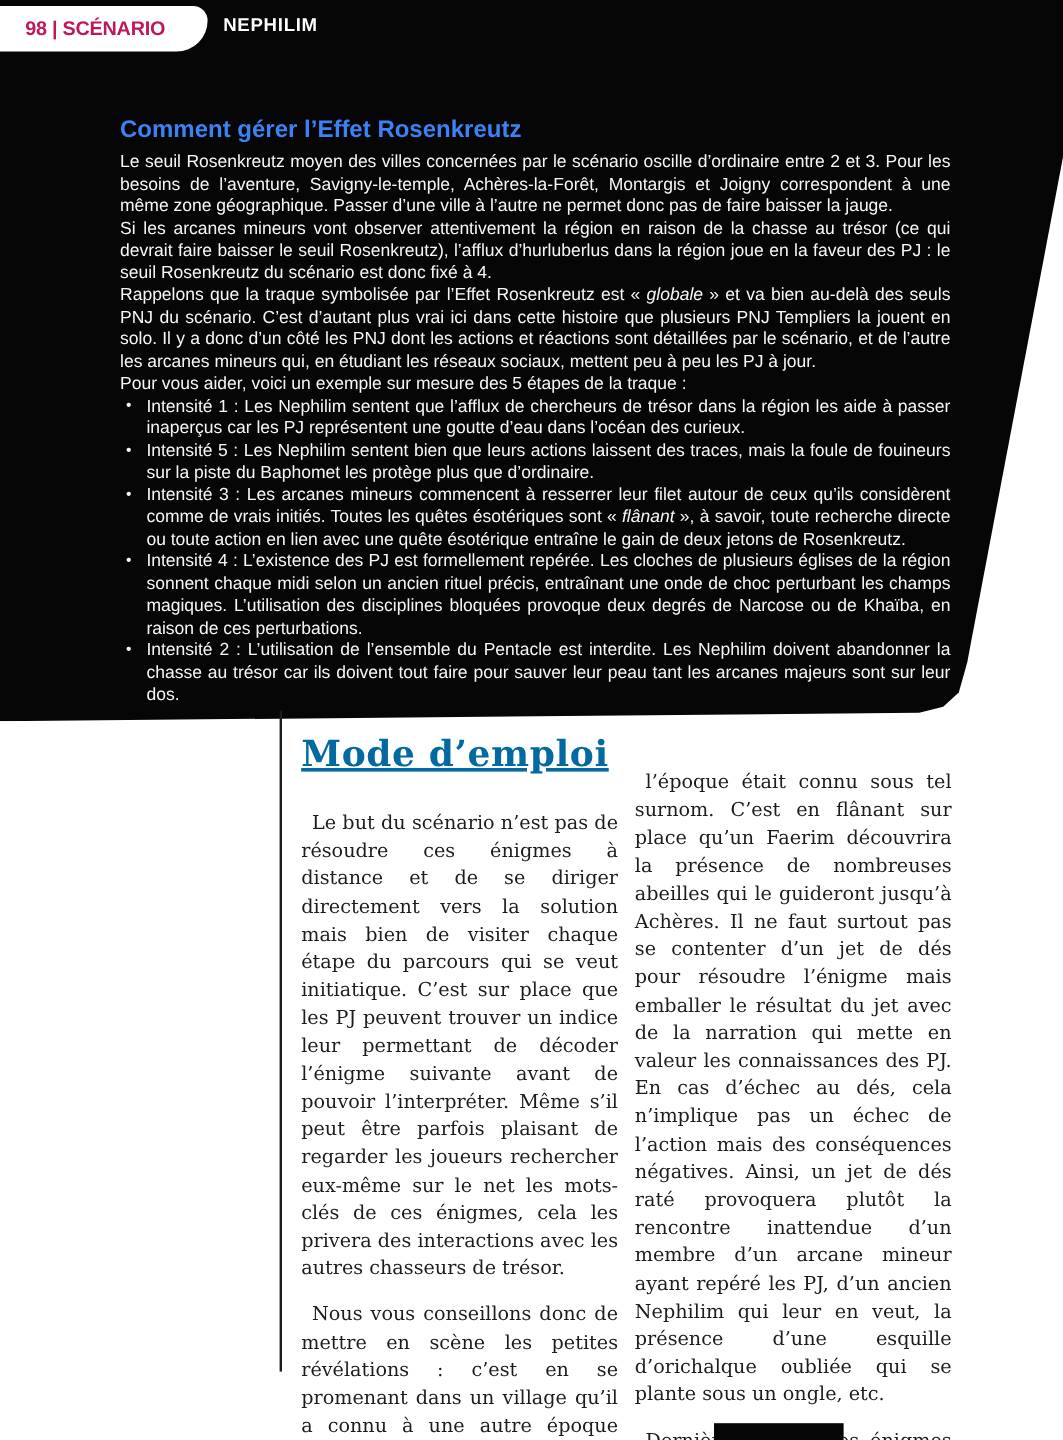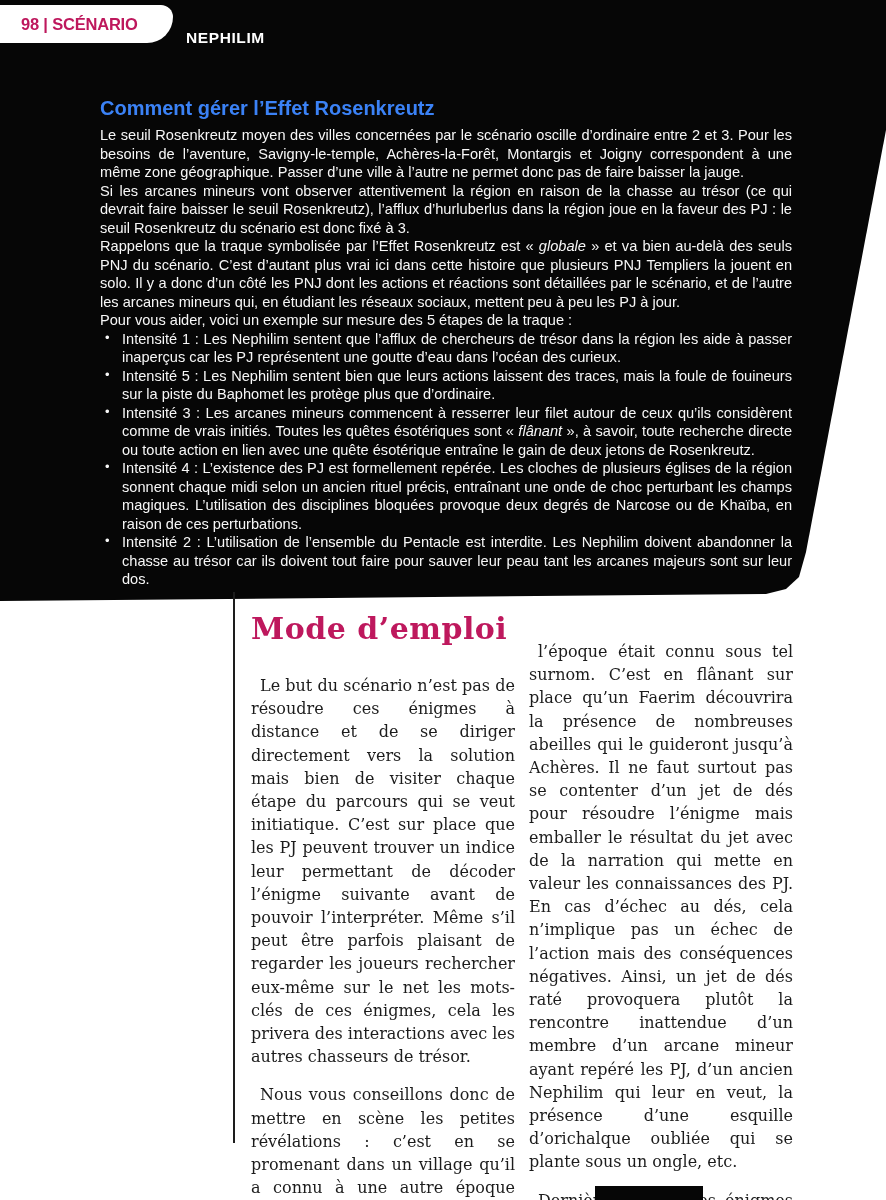--- a/index.html
+++ b/index.html
@@ -13,21 +13,21 @@
     clip-path:polygon(0 0,886px 0,886px 130px,806px 552px,799px 577px,786px 589px,766px 594px,0 601px);
   }
   
   .page-tab{
     position:absolute;left:0;top:5px;width:173px;height:38px;background:#ffffff;
     border-radius:0 14px 30px 0;display:flex;align-items:center;padding-left:21px;
     box-sizing:border-box;
   }
   .page-tab-label{font-weight:bold;font-size:16.5px;letter-spacing:-0.2px;color:#be185d;}
   .book-title{
-    position:absolute;left:186px;top:16px;height:44px;display:flex;align-items:center;
+    position:absolute;left:186px;top:0;height:44px;display:flex;align-items:center;
     color:#ffffff;font-weight:bold;font-size:15.5px;letter-spacing:0.6px;
   }
   
   .box-content{
     position:absolute;left:100px;top:96px;width:692px;color:#f7f7f7;
     font-size:14.6px;line-height:18.5px;text-align:justify;
   }
   .box-title{
     font-size:20px;line-height:24px;font-weight:bold;margin:0 0 6px 0;color:#3b82f6;
     text-align:left;
@@ -39,21 +39,21 @@
   
   .col-divider{position:absolute;left:233px;top:592px;width:2px;height:551px;background:#1d1d1d;}
   .article{
     position:absolute;left:251px;top:610px;width:542px;display:flex;gap:14px;
     font-family:"DejaVu Serif",serif;color:#1c1c1c;
   }
   .col{width:264px;box-sizing:border-box;}
   .col-right{padding-top:15px;}
   .article-title{
     font-size:30px;line-height:34px;font-weight:bold;margin:2px 0 28px 0;
-    letter-spacing:0.5px;color:#be185d;
+    letter-spacing:0.5px;color:#0369a1;text-decoration:underline;
   }
   .article p{
     font-size:16px;line-height:23.2px;text-align:justify;margin:15px 0 10px 0;
     text-indent:9px;
   }
   
   .footer-mark{position:absolute;left:595px;top:1186px;width:108px;height:14px;background:#060606;}
 </style>
 </head>
 <body>
@@ -61,21 +61,21 @@
 <div class="black-shape"></div>
 
 <div class="page-tab">
   <span class="page-tab-label">98 | SCÉNARIO</span>
 </div>
 <div class="book-title">NEPHILIM</div>
 
 <div class="box-content">
   <h2 class="box-title">Comment gérer l’Effet Rosenkreutz</h2>
   <p class="box-p">Le seuil Rosenkreutz moyen des villes concernées par le scénario oscille d’ordinaire entre 2 et 3. Pour les besoins de l’aventure, Savigny-le-temple, Achères-la-Forêt, Montargis et Joigny correspondent à une même zone géographique. Passer d’une ville à l’autre ne permet donc pas de faire baisser la jauge.</p>
-  <p class="box-p">Si les arcanes mineurs vont observer attentivement la région en raison de la chasse au trésor (ce qui devrait faire baisser le seuil Rosenkreutz), l’afflux d’hurluberlus dans la région joue en la faveur des PJ : le seuil Rosenkreutz du scénario est donc fixé à 3.</p>
+  <p class="box-p">Si les arcanes mineurs vont observer attentivement la région en raison de la chasse au trésor (ce qui devrait faire baisser le seuil Rosenkreutz), l’afflux d’hurluberlus dans la région joue en la faveur des PJ : le seuil Rosenkreutz du scénario est donc fixé à 4.</p>
   <p class="box-p">Rappelons que la traque symbolisée par l’Effet Rosenkreutz est « <i>globale</i> » et va bien au-delà des seuls PNJ du scénario. C’est d’autant plus vrai ici dans cette histoire que plusieurs PNJ Templiers la jouent en solo. Il y a donc d’un côté les PNJ dont les actions et réactions sont détaillées par le scénario, et de l’autre les arcanes mineurs qui, en étudiant les réseaux sociaux, mettent peu à peu les PJ à jour.</p>
   <p class="box-p">Pour vous aider, voici un exemple sur mesure des 5 étapes de la traque :</p>
   <ul class="box-list">
     <li><span class="blt">•</span><span>Intensité 1 : Les Nephilim sentent que l’afflux de chercheurs de trésor dans la région les aide à passer inaperçus car les PJ représentent une goutte d’eau dans l’océan des curieux.</span></li>
     <li><span class="blt">•</span><span>Intensité 5 : Les Nephilim sentent bien que leurs actions laissent des traces, mais la foule de fouineurs sur la piste du Baphomet les protège plus que d’ordinaire.</span></li>
     <li><span class="blt">•</span><span>Intensité 3 : Les arcanes mineurs commencent à resserrer leur filet autour de ceux qu’ils considèrent comme de vrais initiés. Toutes les quêtes ésotériques sont « <i>flânant</i> », à savoir, toute recherche directe ou toute action en lien avec une quête ésotérique entraîne le gain de deux jetons de Rosenkreutz.</span></li>
     <li><span class="blt">•</span><span>Intensité 4 : L’existence des PJ est formellement repérée. Les cloches de plusieurs églises de la région sonnent chaque midi selon un ancien rituel précis, entraînant une onde de choc perturbant les champs magiques. L’utilisation des disciplines bloquées provoque deux degrés de Narcose ou de Khaïba, en raison de ces perturbations.</span></li>
     <li><span class="blt">•</span><span>Intensité 2 : L’utilisation de l’ensemble du Pentacle est interdite. Les Nephilim doivent abandonner la chasse au trésor car ils doivent tout faire pour sauver leur peau tant les arcanes majeurs sont sur leur dos.</span></li>
   </ul>
 </div>

